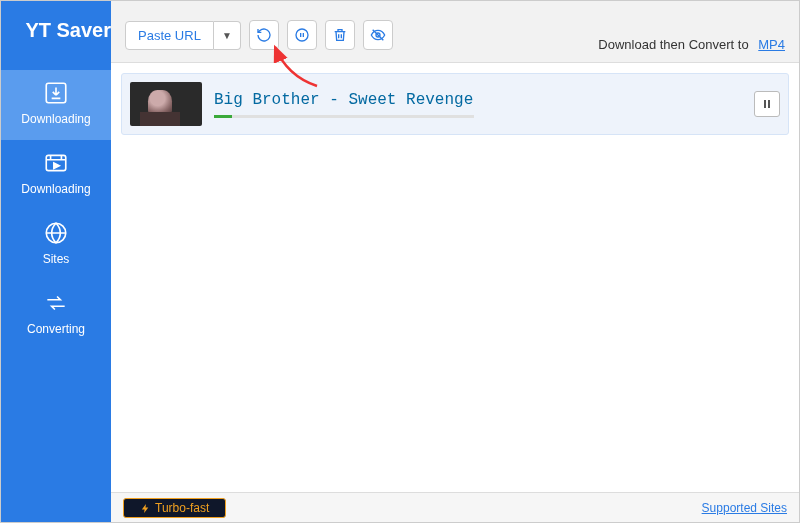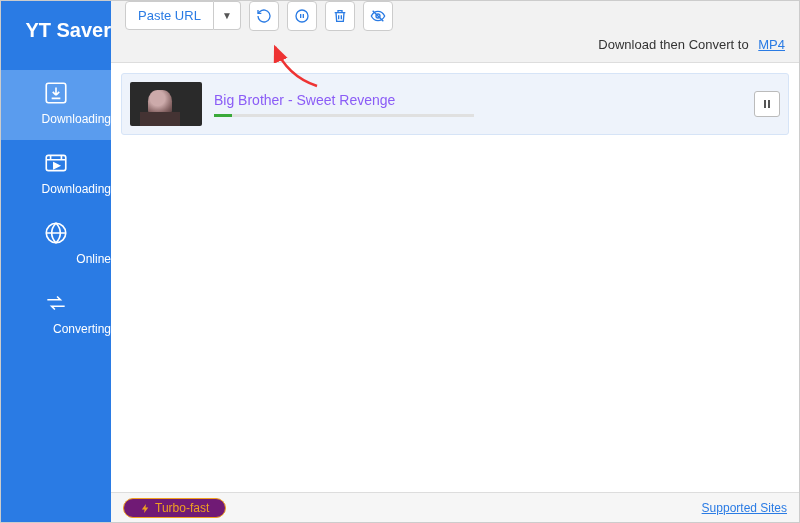--- a/index.html
+++ b/index.html
@@ -1,45 +1,45 @@
 <!DOCTYPE html>
 <html><head>
 <meta charset="utf-8">
 <style>
   * { margin: 0; padding: 0; box-sizing: border-box; font-family: Arial, sans-serif; }
   body { width: 800px; height: 523px; overflow: hidden; background: #fff; position: relative; }
   .app { display: flex; width: 100%; height: 100%; border: 1px solid #ccc; }
   .sidebar { width: 110px; background: #2a7be4; color: #fff; display: flex; flex-direction: column; align-items: center; }
   .logo { font-size: 20px; font-weight: bold; padding: 18px 0 28px 0; width: 100%; text-align: right; }
-  .nav-item { width: 100%; padding: 10px 0 14px 0; text-align: right; font-size: 12px; cursor: pointer; }
+  .nav-item { width: 100%; padding: 10px 0 14px 0; text-align: center; font-size: 12px; cursor: pointer; }
   .nav-item.active { background: #5a9cee; }
   .nav-icon { display: block; margin: 0 auto 6px auto; }
   .main { flex: 1; display: flex; flex-direction: column; background: #fff; position: relative; }
-  .topbar { height: 62px; background: #f2f2f2; border-bottom: 1px solid #ddd; display: flex; align-items: flex-start; padding: 0 14px; position: relative; }
+  .topbar { height: 62px; background: #f2f2f2; border-bottom: 1px solid #ddd; display: flex; align-items: flex-end; padding: 12px 14px; position: relative; }
   .paste-btn-group { display: flex; }
   .paste-btn { background: #fff; border: 1px solid #ccc; border-radius: 4px 0 0 4px; padding: 6px 12px; font-size: 13px; color: #2a7be4; cursor: pointer; }
   .paste-caret { background: #fff; border: 1px solid #ccc; border-left: none; border-radius: 0 4px 4px 0; padding: 6px 8px; font-size: 10px; color: #555; cursor: pointer; }
   .tool-btn { width: 30px; height: 30px; background: #fff; border: 1px solid #ccc; border-radius: 4px; margin-left: 8px; display: flex; align-items: center; justify-content: center; cursor: pointer; color: #2a7be4; }
   .ctrl-bar { position: absolute; top: 4px; right: 6px; display: flex; gap: 4px; }
   .ctrl-btn { width: 18px; height: 18px; display: flex; align-items: center; justify-content: center; font-size: 12px; cursor: pointer; color: #333; }
   .convert-text { position: absolute; right: 14px; bottom: 10px; font-size: 13px; color: #333; }
   .convert-text a { color: #2a7be4; text-decoration: underline; margin-left: 6px; }
   .content { flex: 1; overflow: hidden; position: relative; }
   .dl-item { height: 62px; margin: 10px 10px 0 10px; background: #eef3fb; border: 1px solid #d6e4f7; border-radius: 3px; display: flex; align-items: center; padding: 6px 8px; }
   .thumb { width: 72px; height: 44px; background: #2a2a2a; border-radius: 2px; position: relative; overflow: hidden; }
   .thumb::before { content: ""; position: absolute; left: 18px; top: 8px; width: 24px; height: 28px; background: radial-gradient(circle at 40% 30%, #caa 30%, #866 60%, #322 100%); border-radius: 40% 40% 28% 28%; }
   .thumb::after { content:""; position:absolute; left:10px; top:30px; width:40px; height:14px; background:#433; }
   .dl-info { flex: 1; padding: 0 12px; }
-  .dl-title { font-size: 14px; color: #8b5cf6; margin-bottom: 6px; }
+  .dl-title { font-size: 16px; color: #0369a1; margin-bottom: 6px; font-family: Liberation Mono, monospace; }
   .dl-status { font-size: 11px; color: #888; margin-bottom: 4px; }
   .progress { width: 260px; height: 3px; background: #e0e0e0; position: relative; }
   .progress-fill { position: absolute; left: 0; top: 0; height: 100%; background: #3aa93a; width: 7%; }
   .pause-btn { width: 26px; height: 26px; border: 1px solid #bbb; background: #fff; border-radius: 3px; display: flex; align-items: center; justify-content: center; cursor: pointer; }
   .bottombar { height: 30px; background: #f6f6f6; border-top: 1px solid #ddd; display: flex; align-items: center; padding: 0 12px; justify-content: space-between; }
-  .turbo-btn { border: 1px solid #f0a020; border-radius: 10px; padding: 2px 16px; font-size: 12px; color: #f0a020; cursor: pointer; background: #701a75; }
+  .turbo-btn { border: 1px solid #f0a020; border-radius: 3px; padding: 2px 16px; font-size: 12px; color: #f0a020; cursor: pointer; background: #0f172a; }
   .supported { font-size: 12px; color: #2a7be4; text-decoration: underline; cursor: pointer; text-align: center; }
   .arrow { position: absolute; left: 156px; top: 40px; width: 60px; height: 50px; pointer-events: none; z-index: 50; }
 </style>
 </head>
 <body>
 
 <div class="app">
   <div class="sidebar">
     <div class="logo">YT Saver</div>
 
@@ -58,21 +58,21 @@
           <path d="M10 12l5 2.5-5 2.5z" fill="#fff"></path>
         </svg>
       <span>Downloading</span>
     </div>
 
     <div class="nav-item">
       <svg class="nav-icon" width="26" height="26" viewBox="0 0 24 24" fill="none" stroke="#fff" stroke-width="1.5">
           <circle cx="12" cy="12" r="9"></circle>
           <path d="M3 12h18M12 3c2.5 2.5 4 5.5 4 9s-1.5 6.5-4 9c-2.5-2.5-4-5.5-4-9s1.5-6.5 4-9z"></path>
         </svg>
-      <span>Online</span>
+      <span>Sites</span>
     </div>
 
     <div class="nav-item">
       <svg class="nav-icon" width="26" height="26" viewBox="0 0 24 24" fill="none" stroke="#fff" stroke-width="1.5">
           <path d="M4 9h12l-3-3m7 9H8l3 3"></path>
         </svg>
       <span>Converting</span>
     </div>
 
   </div>

